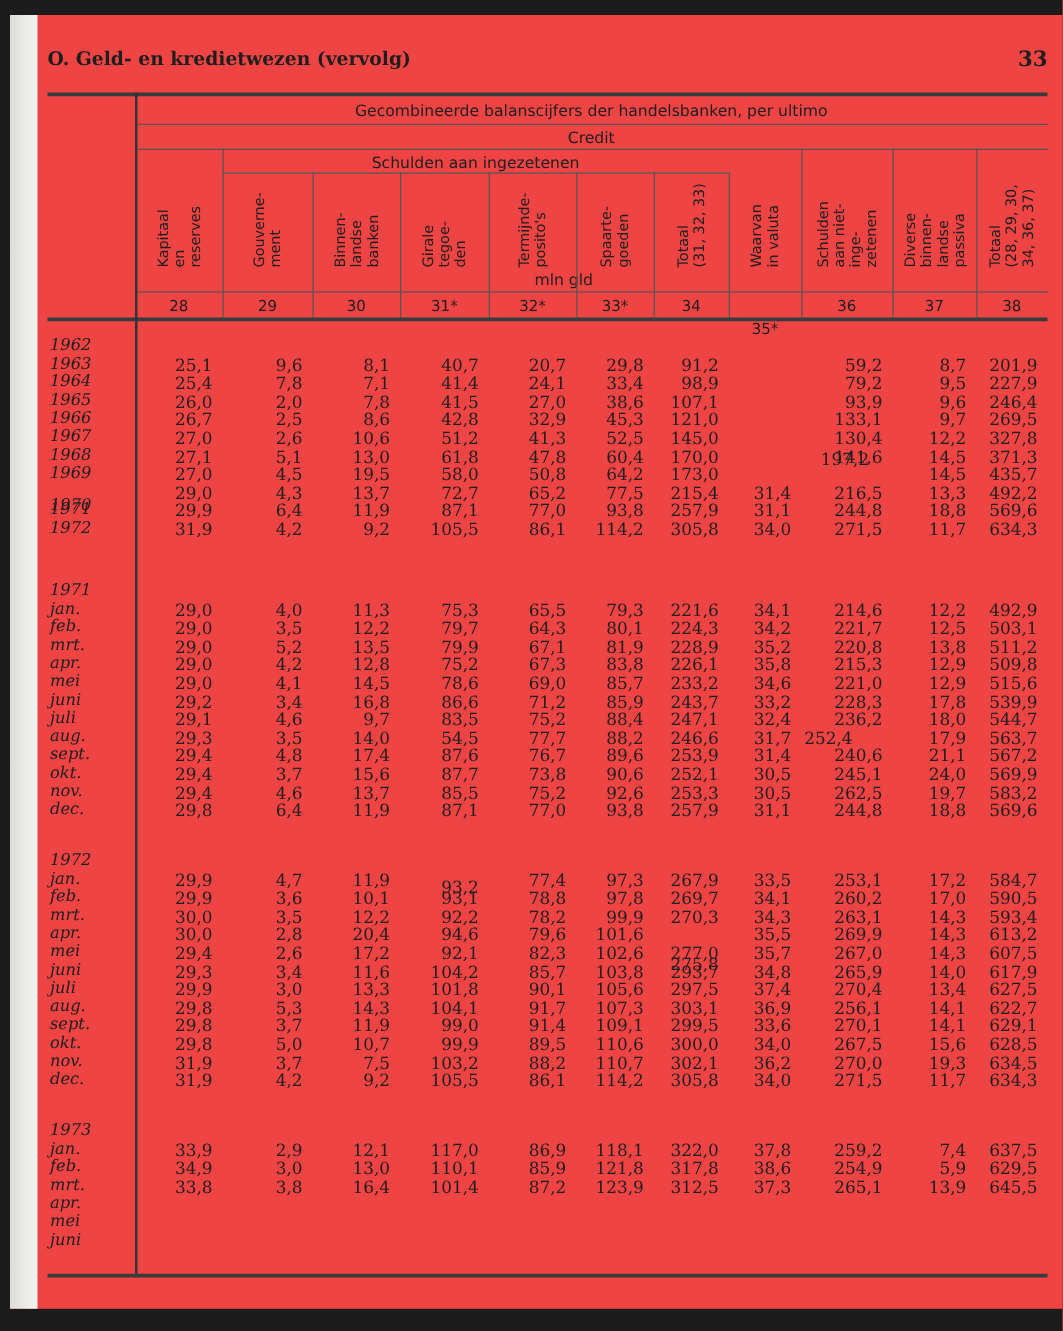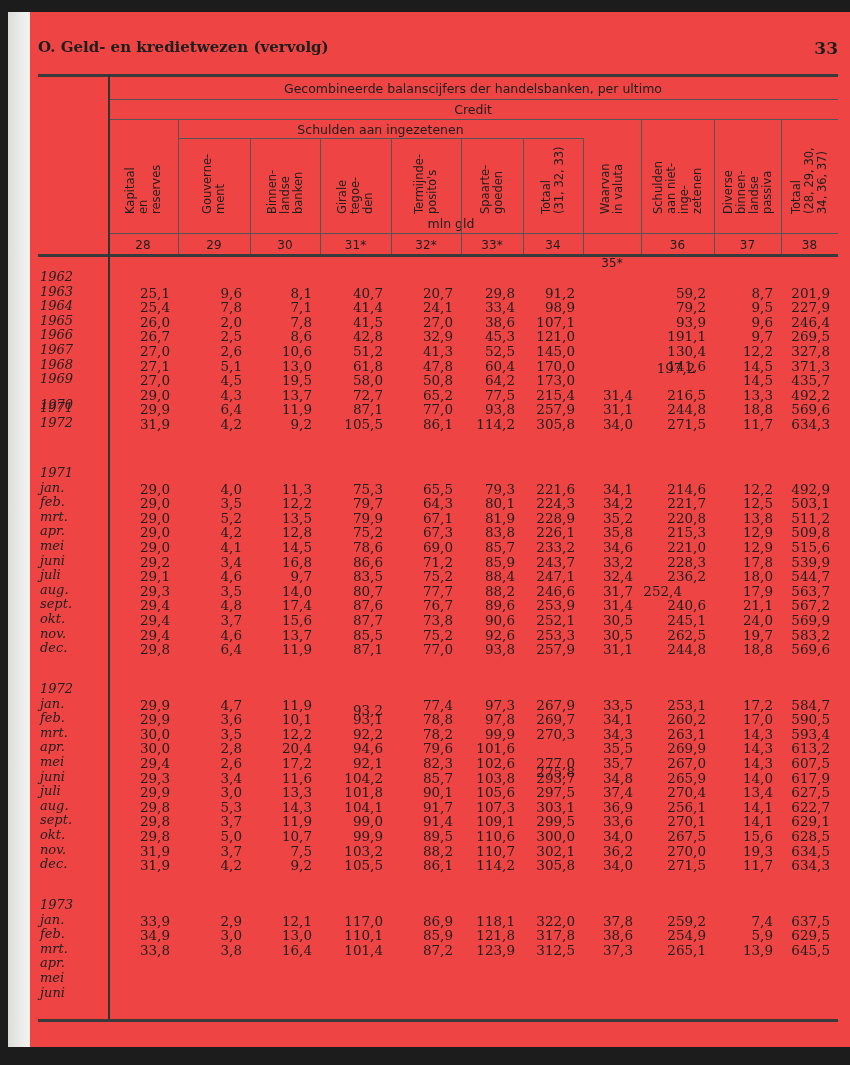--- a/index.html
+++ b/index.html
@@ -193,21 +193,21 @@
         <div class="cell" style="left: 732px; width: 60px; top: 240.8px;">246,4</div>
         <div class="rowlabel" style="top: 254.4px;">1966</div>
         <div class="cell" style="left: 72px; width: 60px; top: 255.4px;">26,7</div>
         <div class="cell" style="left: 144px; width: 60px; top: 255.4px;">2,5</div>
         <div class="cell" style="left: 214px; width: 60px; top: 255.4px;">8,6</div>
         <div class="cell" style="left: 285px; width: 60px; top: 255.4px;">42,8</div>
         <div class="cell" style="left: 355px; width: 60px; top: 255.4px;">32,9</div>
         <div class="cell" style="left: 417px; width: 60px; top: 255.4px;">45,3</div>
         <div class="cell" style="left: 477px; width: 60px; top: 255.4px;">121,0</div>
         <div class="cell" style="left: 535px; width: 60px; top: 255.4px;"></div>
-        <div class="cell" style="left: 608px; width: 60px; top: 255.4px;">191,1</div>
+        <div class="cell" style="left: 608px; width: 60px; top: 255.4px;">133,1</div>
         <div class="cell" style="left: 675px; width: 60px; top: 255.4px;">9,7</div>
         <div class="cell" style="left: 732px; width: 60px; top: 255.4px;">269,5</div>
         <div class="rowlabel" style="top: 269px;">1967</div>
         <div class="cell" style="left: 72px; width: 60px; top: 270px;">27,0</div>
         <div class="cell" style="left: 144px; width: 60px; top: 270px;">2,6</div>
         <div class="cell" style="left: 214px; width: 60px; top: 270px;">10,6</div>
         <div class="cell" style="left: 285px; width: 60px; top: 270px;">51,2</div>
         <div class="cell" style="left: 355px; width: 60px; top: 270px;">41,3</div>
         <div class="cell" style="left: 417px; width: 60px; top: 270px;">52,5</div>
         <div class="cell" style="left: 477px; width: 60px; top: 270px;">145,0</div>
@@ -357,21 +357,21 @@
         <div class="cell" style="left: 417px; width: 60px; top: 495.2px;">88,4</div>
         <div class="cell" style="left: 477px; width: 60px; top: 495.2px;">247,1</div>
         <div class="cell" style="left: 535px; width: 60px; top: 495.2px;">32,4</div>
         <div class="cell" style="left: 608px; width: 60px; top: 495.2px;">236,2</div>
         <div class="cell" style="left: 675px; width: 60px; top: 495.2px;">18,0</div>
         <div class="cell" style="left: 732px; width: 60px; top: 495.2px;">544,7</div>
         <div class="rowlabel" style="top: 508.8px;">aug.</div>
         <div class="cell" style="left: 72px; width: 60px; top: 509.8px;">29,3</div>
         <div class="cell" style="left: 144px; width: 60px; top: 509.8px;">3,5</div>
         <div class="cell" style="left: 214px; width: 60px; top: 509.8px;">14,0</div>
-        <div class="cell" style="left: 285px; width: 60px; top: 509.8px;">80,7</div>
+        <div class="cell" style="left: 285px; width: 60px; top: 509.8px;">54,5</div>
         <div class="cell" style="left: 355px; width: 60px; top: 509.8px;">77,7</div>
         <div class="cell" style="left: 417px; width: 60px; top: 509.8px;">88,2</div>
         <div class="cell" style="left: 477px; width: 60px; top: 509.8px;">246,6</div>
         <div class="cell" style="left: 535px; width: 60px; top: 509.8px;">31,7</div>
         <div class="cell" style="left: 584px; width: 60px; top: 509.8px;">252,4</div>
         <div class="cell" style="left: 675px; width: 60px; top: 509.8px;">17,9</div>
         <div class="cell" style="left: 732px; width: 60px; top: 509.8px;">563,7</div>
         <div class="rowlabel" style="top: 523.4px;">sept.</div>
         <div class="cell" style="left: 72px; width: 60px; top: 524.4px;">29,4</div>
         <div class="cell" style="left: 144px; width: 60px; top: 524.4px;">4,8</div>

